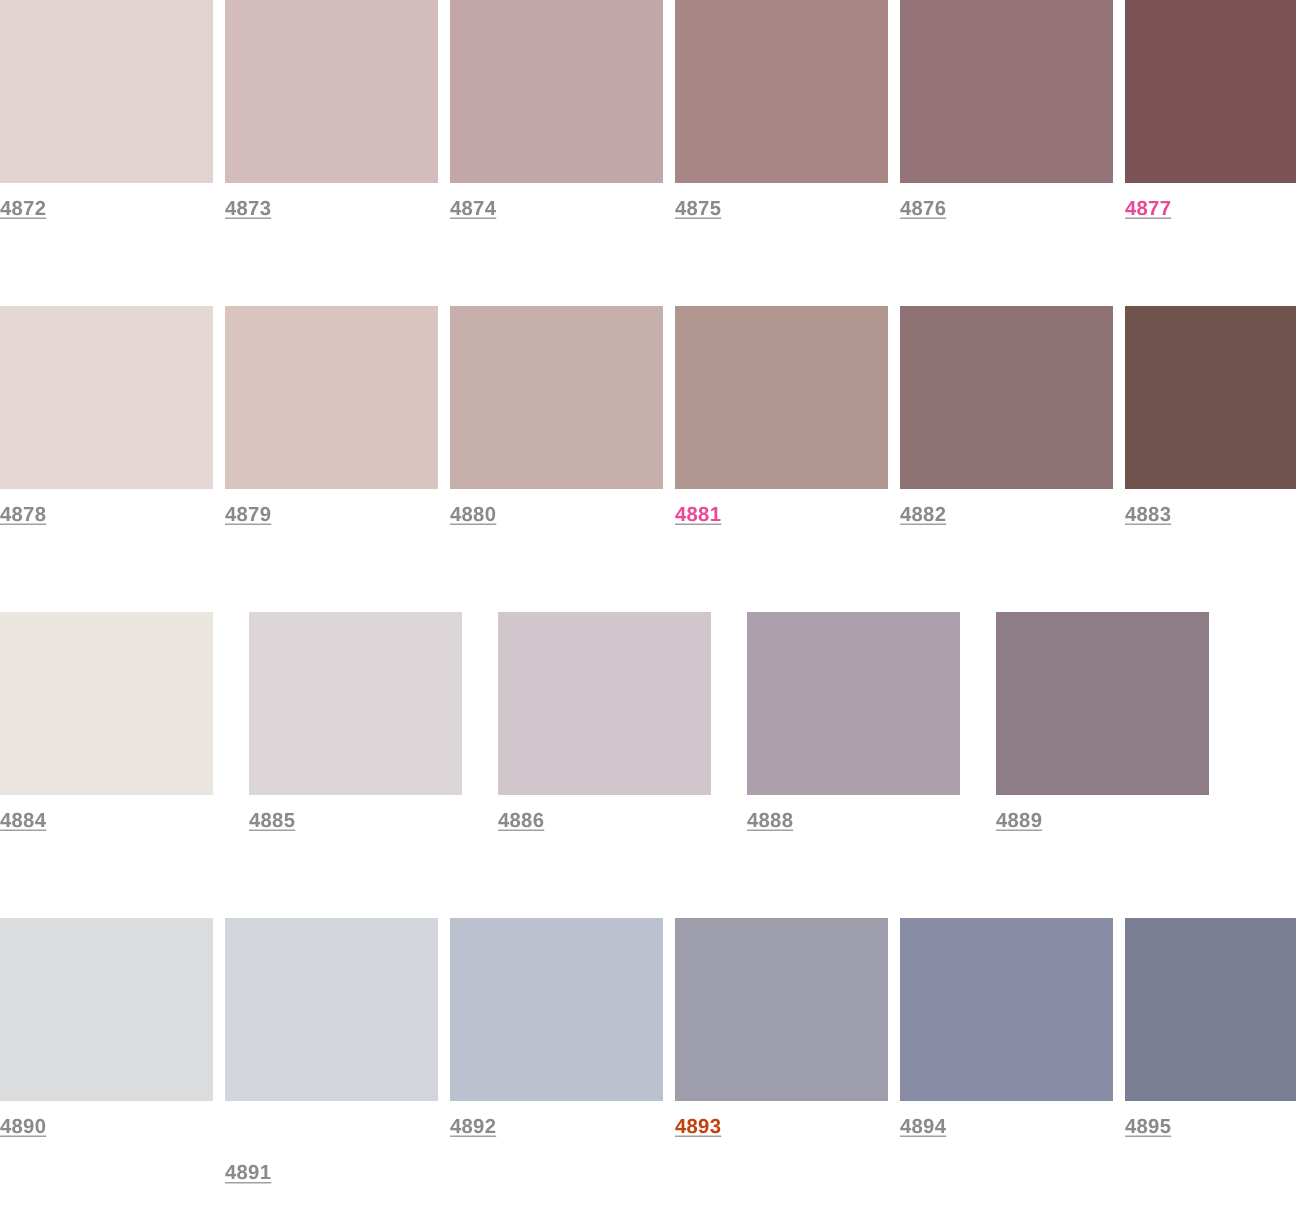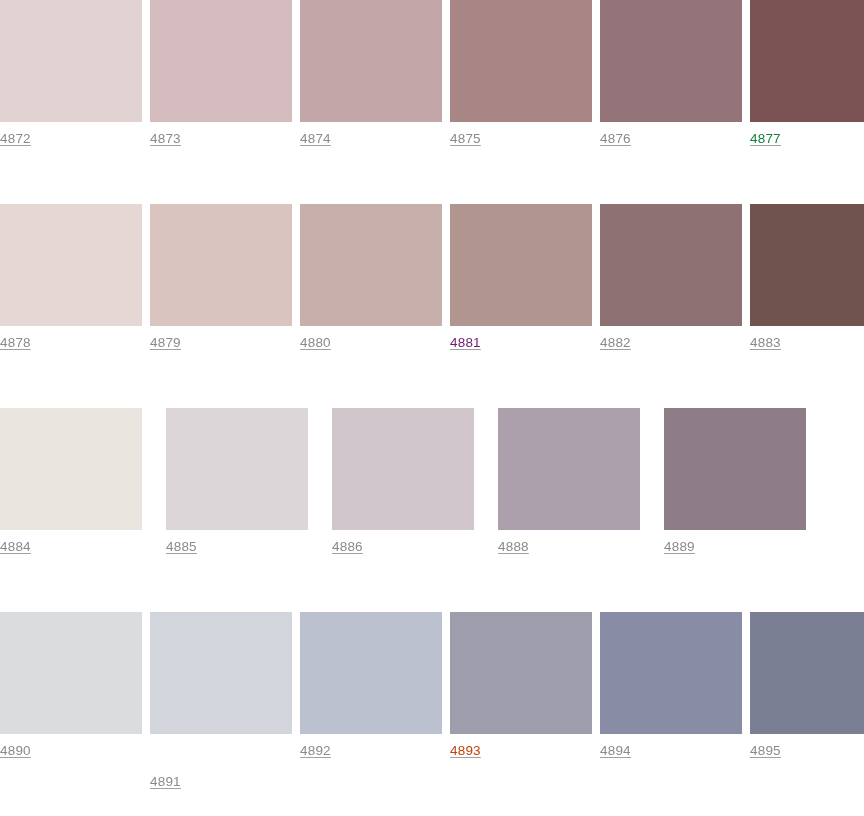--- a/index.html
+++ b/index.html
@@ -31,20 +31,21 @@
     box-sizing: border-box;
   }
 
   .swatch-cell {
     display: flex;
     flex-direction: column;
     align-items: flex-start;
     width: 158px;
     margin-right: 8px;
     box-sizing: border-box;
+    font-weight: bold;
   }
 
   .swatch-cell:last-child {
     margin-right: 0;
   }
 
   .swatch-chip {
     width: 142px;
     height: 122px;
     display: block;
@@ -86,39 +87,39 @@
       <div class="swatch-cell">
         <div class="swatch-chip" style="background-color: rgb(169, 134, 134);"></div>
         <a class="swatch-label" style="color: rgb(138, 138, 138);">4875</a>
       </div>
       <div class="swatch-cell">
         <div class="swatch-chip" style="background-color: rgb(148, 116, 120);"></div>
         <a class="swatch-label" style="color: rgb(138, 138, 138);">4876</a>
       </div>
       <div class="swatch-cell">
         <div class="swatch-chip" style="background-color: rgb(124, 83, 85);"></div>
-        <a class="swatch-label" style="color: #15803d;">4877</a>
+        <a class="swatch-label" style="color: #ec4899;">4877</a>
       </div>
     </div>
     <div class="swatch-row">
       <div class="swatch-cell">
         <div class="swatch-chip" style="background-color: rgb(229, 215, 211);"></div>
         <a class="swatch-label" style="color: rgb(138, 138, 138);">4878</a>
       </div>
       <div class="swatch-cell">
         <div class="swatch-chip" style="background-color: rgb(217, 196, 191);"></div>
         <a class="swatch-label" style="color: rgb(138, 138, 138);">4879</a>
       </div>
       <div class="swatch-cell">
         <div class="swatch-chip" style="background-color: rgb(199, 176, 171);"></div>
         <a class="swatch-label" style="color: rgb(138, 138, 138);">4880</a>
       </div>
       <div class="swatch-cell">
         <div class="swatch-chip" style="background-color: rgb(176, 150, 143);"></div>
-        <a class="swatch-label" style="color: #701a75;">4881</a>
+        <a class="swatch-label" style="color: #ec4899;">4881</a>
       </div>
       <div class="swatch-cell">
         <div class="swatch-chip" style="background-color: rgb(142, 113, 115);"></div>
         <a class="swatch-label" style="color: rgb(138, 138, 138);">4882</a>
       </div>
       <div class="swatch-cell">
         <div class="swatch-chip" style="background-color: rgb(112, 83, 76);"></div>
         <a class="swatch-label" style="color: rgb(138, 138, 138);">4883</a>
       </div>
     </div>

